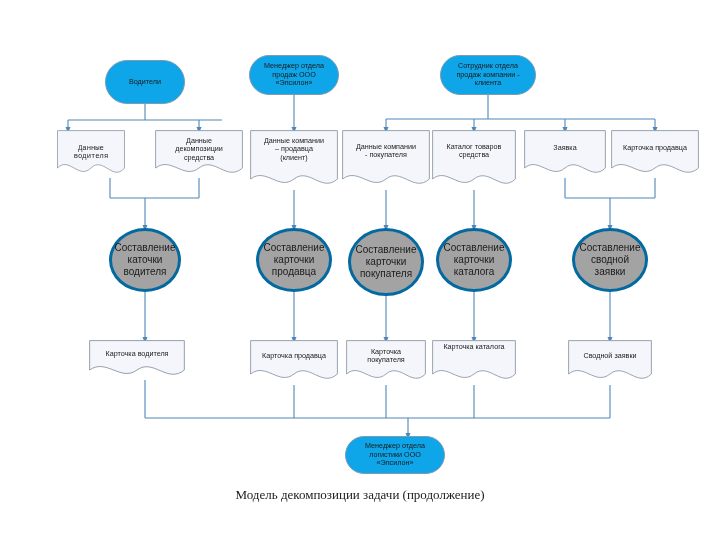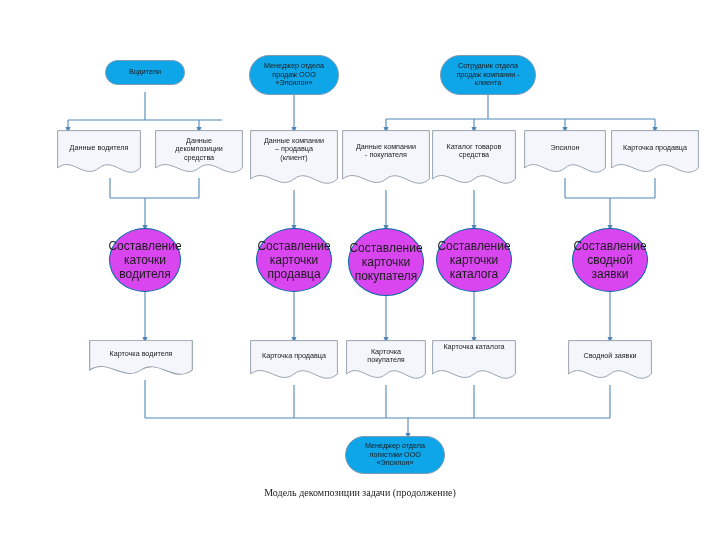--- a/index.html
+++ b/index.html
@@ -39,24 +39,24 @@
     z-index: 3;
   }
   .node.terminator {
     background: #0ea5e9;
     border: 1px solid #7f9bb3;
     border-radius: 999px;
     font-size: 7.2px;
     padding: 2px 6px;
   }
   .node.process {
-    background: #d946ef;
-    border: 1px solid #0369a1;
+    background: #a3a3a3;
+    border: 3px solid #0369a1;
     border-radius: 50%;
-    font-size: 12px;
+    font-size: 10px;
     padding: 4px;
   }
   .node.document {
     font-size: 7.2px;
     padding: 0 5px;
     background: transparent;
     border: none;
     align-items: flex-start;
   }
   .doc-shape {
@@ -72,21 +72,21 @@
     z-index: 1;
     width: 100%;
     text-align: center;
   }
   .caption {
     position: absolute;
     left: 0;
     width: 720px;
     text-align: center;
     font-family: "Liberation Serif", serif;
-    font-size: 10px;
+    font-size: 13px;
     color: #1b1b1b;
     z-index: 4;
   }
 </style>
 </head>
 <body>
 
 <div id="stage">
 
   <svg id="wires" viewBox="0 0 720 540">
@@ -136,37 +136,37 @@
       <path d="M145,380 L145,418"></path>
       <path d="M294,385 L294,418"></path>
       <path d="M386,385 L386,418"></path>
       <path d="M474,385 L474,418"></path>
       <path d="M610,385 L610,418"></path>
       <path d="M145,418 L610,418"></path>
       <path d="M408,418 L408,436" marker-end="url(#arrow)"></path>
     </g>
   </svg>
 
-  <div class="node terminator" style="left:105px; top:60px; width:80px; height:25px;">
+  <div class="node terminator" style="left:105px; top:60px; width:80px; height:44px;">
     <span>Водители</span>
   </div>
 
   <div class="node terminator" style="left:249px; top:55px; width:90px; height:40px;">
     <span>Менеджер отдела
 продаж ООО
 «Эпсилон»</span>
   </div>
 
   <div class="node terminator" style="left:440px; top:55px; width:96px; height:40px;align-items:center;">
     <span>Сотрудник отдела
 продаж компании -
 клиента</span>
   </div>
 
-  <div class="node document" style="left:57px; top:130px; width:84px; height:48px;">
+  <div class="node document" style="left:57px; top:130px; width:68px; height:48px;font-family:Liberation Mono, monospace;">
     <svg class="doc-shape" viewBox="0 0 84 48" preserveAspectRatio="none">
       <path d="M0.6,0.6 H83.4 V38 C69,52 57,26 42,38 C27,50 15,26 0.6,38 Z" fill="#f4f6fb" stroke="#8d9aa8" stroke-width="0.9"></path>
     </svg>
     <span class="doc-label" style="margin-top:14px;">Данные водителя</span>
   </div>
 
   <div class="node document" style="left:155px; top:130px; width:88px; height:48px;">
     <svg class="doc-shape" viewBox="0 0 88 48" preserveAspectRatio="none">
       <path d="M0.6,0.6 H87.4 V38 C72,52 59,26 44,38 C29,50 16,26 0.6,38 Z" fill="#f4f6fb" stroke="#8d9aa8" stroke-width="0.9"></path>
     </svg>
@@ -197,21 +197,21 @@
       <path d="M0.6,0.6 H83.4 V49 C69,63 57,37 42,49 C27,61 15,37 0.6,49 Z" fill="#f4f6fb" stroke="#8d9aa8" stroke-width="0.9"></path>
     </svg>
     <span class="doc-label" style="margin-top:13px;">Каталог товаров
 средства</span>
   </div>
 
   <div class="node document" style="left:524px; top:130px; width:82px; height:48px;">
     <svg class="doc-shape" viewBox="0 0 82 48" preserveAspectRatio="none">
       <path d="M0.6,0.6 H81.4 V38 C67,52 55,26 41,38 C27,50 14,26 0.6,38 Z" fill="#f4f6fb" stroke="#8d9aa8" stroke-width="0.9"></path>
     </svg>
-    <span class="doc-label" style="margin-top:14px;">Эпсилон</span>
+    <span class="doc-label" style="margin-top:14px;">Заявка</span>
   </div>
 
   <div class="node document" style="left:611px; top:130px; width:88px; height:48px;">
     <svg class="doc-shape" viewBox="0 0 88 48" preserveAspectRatio="none">
       <path d="M0.6,0.6 H87.4 V38 C72,52 59,26 44,38 C29,50 16,26 0.6,38 Z" fill="#f4f6fb" stroke="#8d9aa8" stroke-width="0.9"></path>
     </svg>
     <span class="doc-label" style="margin-top:14px;">Карточка продавца</span>
   </div>
 
   <div class="node process" style="left:109px; top:228px; width:72px; height:64px;">
@@ -233,21 +233,21 @@
   <div class="node process" style="left:436px; top:228px; width:76px; height:64px;">
     <span>Составление
 карточки каталога</span>
   </div>
 
   <div class="node process" style="left:572px; top:228px; width:76px; height:64px;">
     <span>Составление
 сводной заявки</span>
   </div>
 
-  <div class="node document" style="left:89px; top:340px; width:104px; height:40px;">
+  <div class="node document" style="left:89px; top:340px; width:96px; height:40px;">
     <svg class="doc-shape" viewBox="0 0 88 40" preserveAspectRatio="none">
       <path d="M0.6,0.6 H87.4 V30 C72,44 59,18 44,30 C29,42 16,18 0.6,30 Z" fill="#f4f6fb" stroke="#8d9aa8" stroke-width="0.9"></path>
     </svg>
     <span class="doc-label" style="margin-top:10px;">Карточка водителя</span>
   </div>
 
   <div class="node document" style="left:250px; top:340px; width:88px; height:45px;">
     <svg class="doc-shape" viewBox="0 0 88 45" preserveAspectRatio="none">
       <path d="M0.6,0.6 H87.4 V34 C72,48 59,22 44,34 C29,46 16,22 0.6,34 Z" fill="#f4f6fb" stroke="#8d9aa8" stroke-width="0.9"></path>
     </svg>

